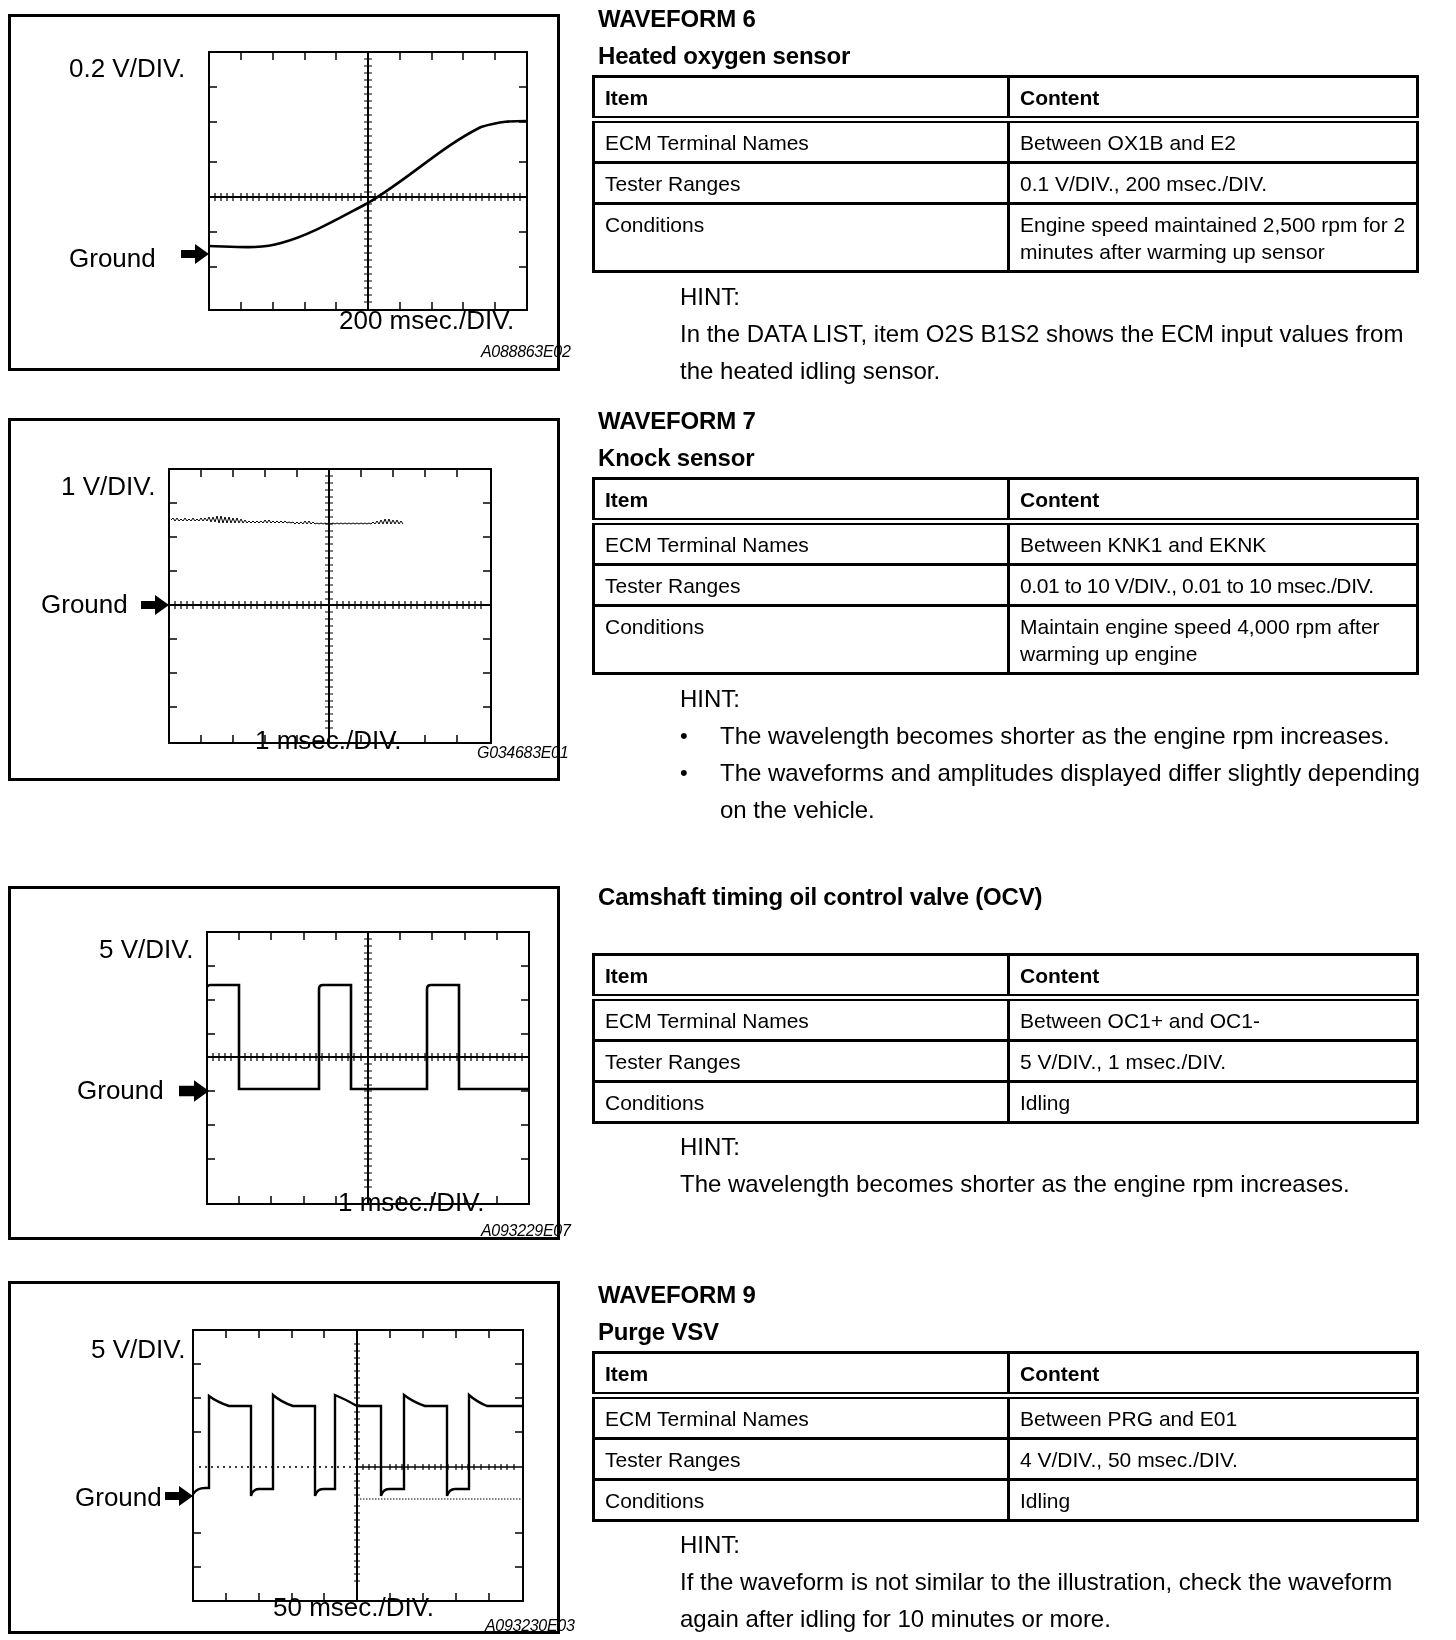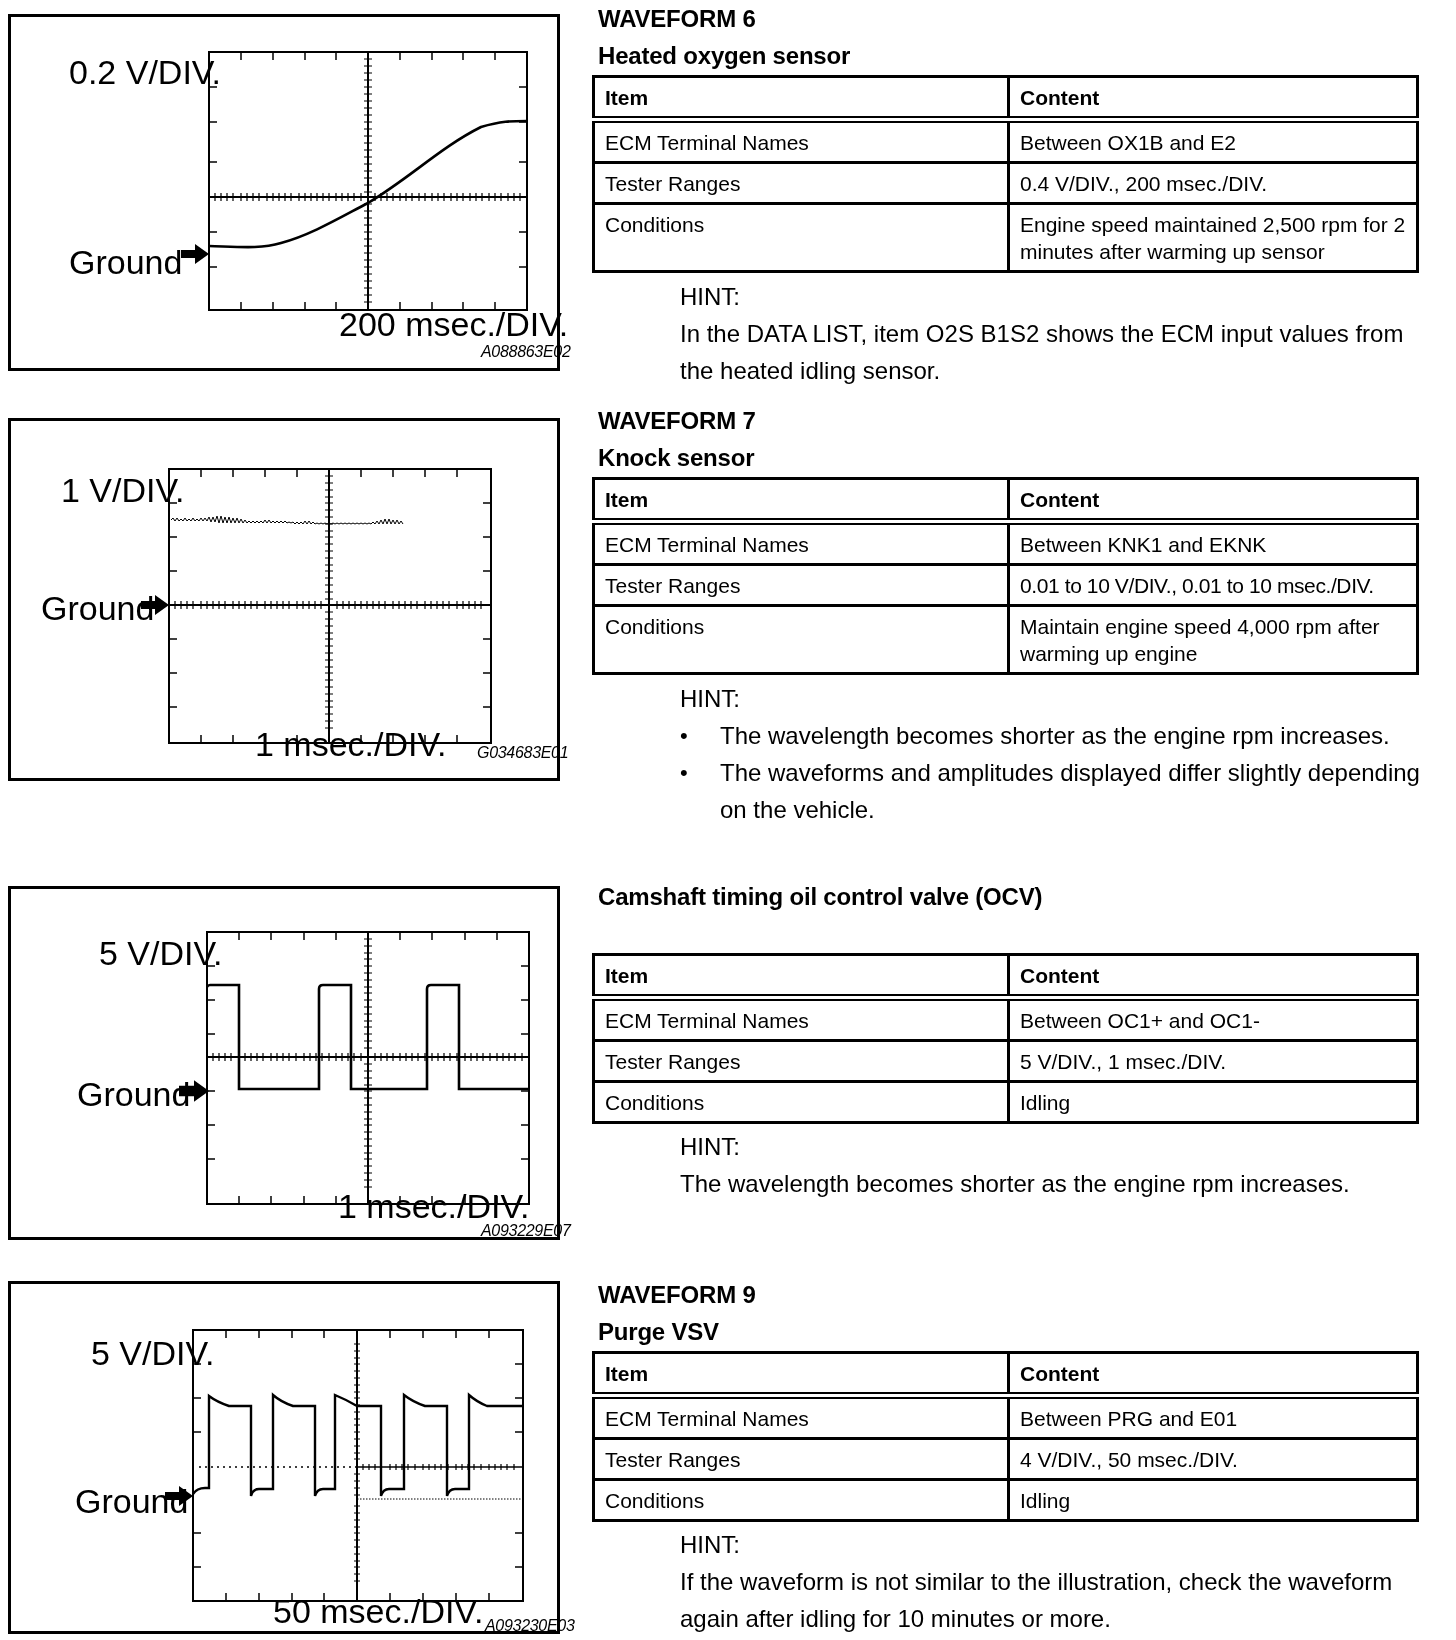--- a/index.html
+++ b/index.html
@@ -1,20 +1,20 @@
 <!DOCTYPE html>
 <html><head>
 <meta charset="utf-8">
 <style>
   html, body { margin: 0; padding: 0; background: #ffffff; }
   body { width: 1456px; height: 1640px; position: relative; overflow: hidden;
          font-family: "Liberation Sans", sans-serif; color: #000; }
   .frame { position: absolute; left: 8px; width: 552px; border: 3px solid #000; box-sizing: border-box; background: #fff; }
   .frame svg { position: absolute; left: 0; top: 0; }
-  .lbl { position: absolute; font-size: 34px; white-space: nowrap; line-height: 1; }
+  .lbl { position: absolute; font-size: 26px; white-space: nowrap; line-height: 1; }
   .fig-id { position: absolute; font-size: 16px; letter-spacing: -0.3px; white-space: nowrap; line-height: 1; font-style: italic; }
   .arrow { position: absolute; width: 28px; height: 20px; }
   .sec { position: absolute; left: 598px; }
   .sec-title { font-weight: bold; font-size: 24px; line-height: 37px; white-space: nowrap; letter-spacing: -0.2px; }
   table.spec { position: absolute; left: 592px; width: 827px; border-collapse: collapse; font-size: 21px; }
   table.spec td { border: 3px solid #000000; padding: 6px 10px 5px 10px; vertical-align: top; line-height: 27px; }
   table.spec td.c1 { width: 392px; }
   table.spec tr.hdr td { font-weight: bold; border-bottom: 7px double #000; }
   .hint { position: absolute; left: 680px; width: 760px; font-size: 24px; line-height: 37px; }
   .hint ul { margin: 0; padding: 0; list-style: none; }
@@ -231,21 +231,21 @@
       <tr class="hdr">
     <td class="c1">Item</td>
     <td>Content</td>
   </tr>
   <tr>
     <td class="c1">ECM Terminal Names</td>
     <td>Between OX1B and E2</td>
   </tr>
   <tr>
     <td class="c1">Tester Ranges</td>
-    <td>0.4 V/DIV., 200 msec./DIV.</td>
+    <td>0.1 V/DIV., 200 msec./DIV.</td>
   </tr>
   <tr>
     <td class="c1">Conditions</td>
     <td>Engine speed maintained 2,500 rpm for 2 minutes after warming up sensor</td>
   </tr>
 </tbody>
   </table>
 <div class="hint" style="top:278px;">
   <div>HINT:</div>
   <div>In the DATA LIST, item O2S B1S2 shows the ECM input values from the heated idling sensor.</div>

